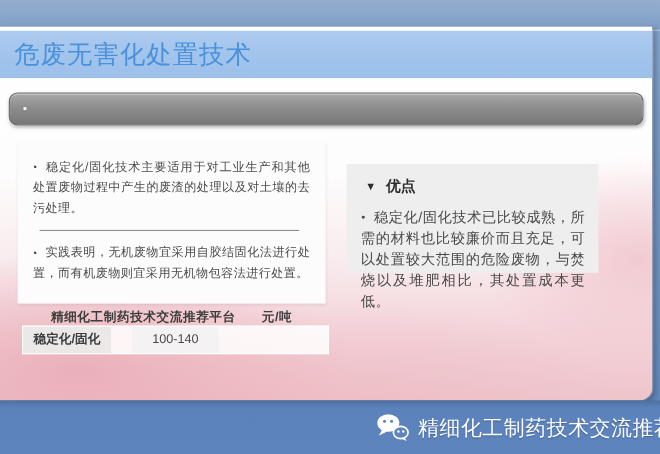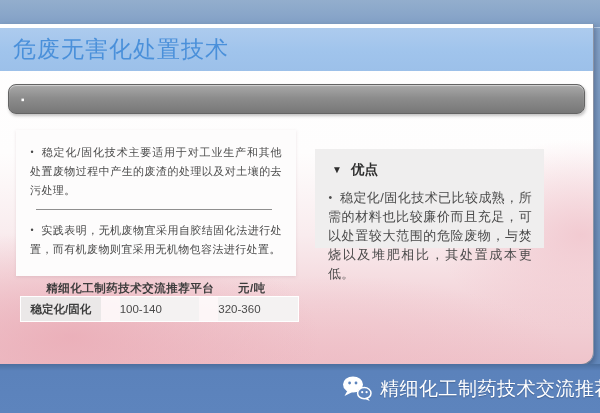--- a/index.html
+++ b/index.html
@@ -40,21 +40,21 @@
   #divider{margin:9px 24px 0 20px;border-top:1px solid #8f8f8f;}
   
   #table-title{position:absolute;left:16px;top:257px;width:280px;text-align:center;
         font-size:11.5px;font-weight:bold;color:#3d3d3d;letter-spacing:.5px;}
   #table-title .unit{margin-left:20px;}
   #cost-table{position:absolute;left:20px;top:272px;width:277px;
         display:grid;grid-template-columns:1fr 1fr 1fr;gap:19px;
         background:rgba(255,255,255,.85);border:1px solid rgba(255,255,255,.9);}
   .th{background:#ebe8e8;height:24px;line-height:24px;text-align:center;
         font-size:11.5px;font-weight:bold;color:#3d3d3d;}
-  .td{background:#f4f2f2;height:24px;line-height:24px;
+  .td{background:#f4f2f2;height:24px;line-height:24px;text-align:center;
         font-size:11.5px;color:#4a4a4a;}
   
   .gray-box{position:absolute;left:315px;width:229px;background:#efeeee;}
   #adv-box{top:104px;height:99px;margin-top:21px;}
   #dis-box{top:207px;height:103px;}
   .gray-box h3{margin:0;padding:12px 0 0 17px;font-size:13.5px;color:#2e2e2e;font-weight:bold;}
   .gray-box h3 .tri{font-size:10px;margin-right:9px;vertical-align:1px;}
   .gray-box .para{padding:9px 12px 0 13px;font-size:13px;letter-spacing:.3px;line-height:19px;
         color:#4a4a4a;text-align:justify;}
   
@@ -92,21 +92,20 @@
     </div>
 
     <div id="table-title">
       <span>精细化工制药技术交流推荐平台</span>
       <span class="unit">元/吨</span>
     </div>
 
     <div id="cost-table">
       <div class="th">稳定化/固化</div>
       <div class="td">100-140</div>
-      <div class="td">320-360</div>
     </div>
 
     <div id="adv-box" class="gray-box">
       <h3><span class="tri">▼</span><span>优点</span></h3>
       <div class="para">
         <span class="bullet">•</span><span>稳定化/固化技术已比较成熟，所需的材料也比较廉价而且充足，可以处置较大范围的危险废物，与焚烧以及堆肥相比，其处置成本更低。</span>
       </div>
     </div>
 
 

